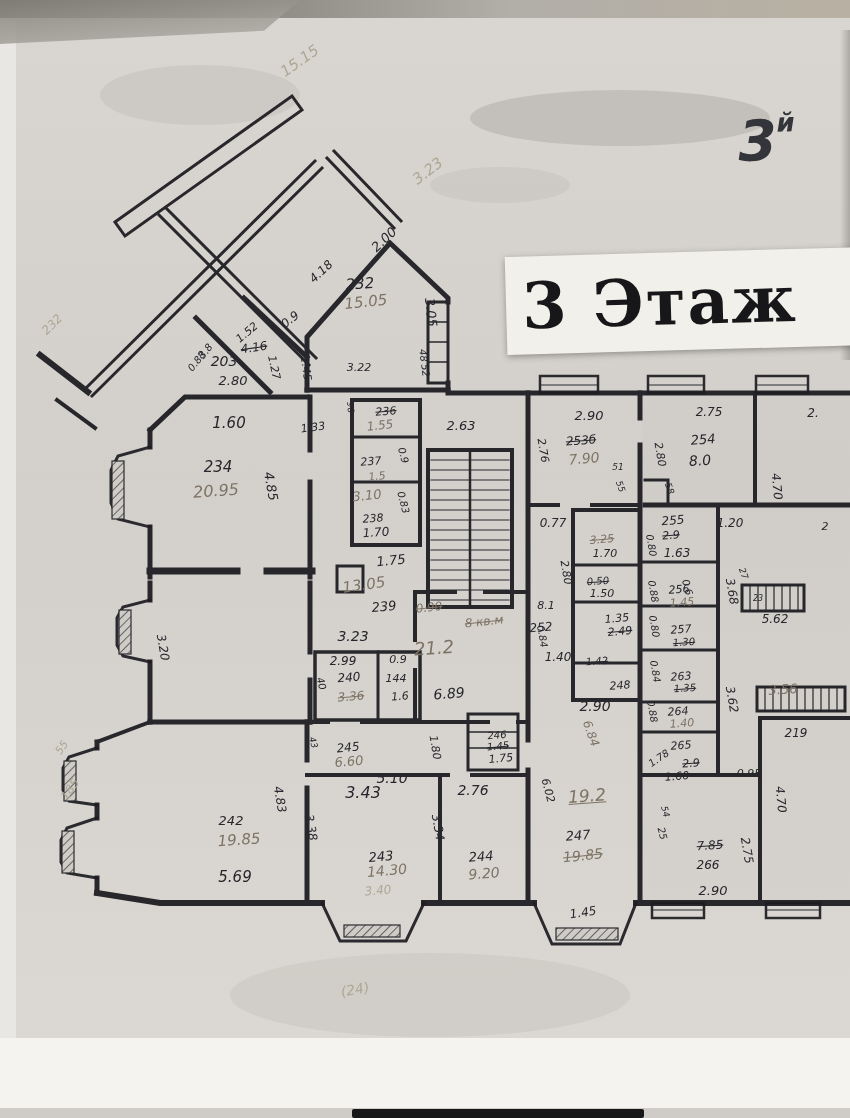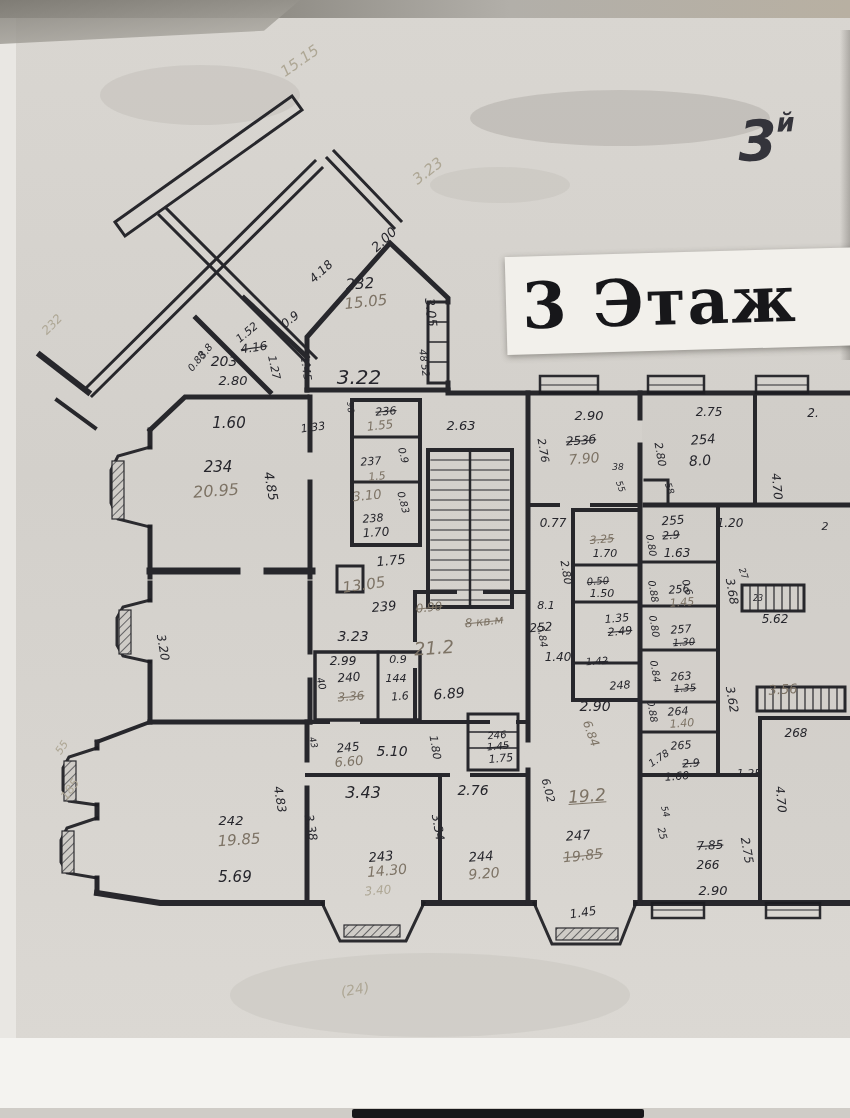--- a/index.html
+++ b/index.html
@@ -191,21 +191,21 @@
       <span class="lbl ink" style="left: 431px; top: 313px; font-size: 13px; transform: translate(-50%, -55%) rotate(84deg);">3.05</span>
       <span class="lbl ink" style="left: 290px; top: 320px; font-size: 12px; transform: translate(-50%, -55%) rotate(-38deg);">0.9</span>
       <span class="lbl ink" style="left: 247px; top: 333px; font-size: 11px; transform: translate(-50%, -55%) rotate(-40deg);">1.52</span>
       <span class="lbl ink strike" style="left: 254px; top: 348px; font-size: 12px; transform: translate(-50%, -55%) rotate(-8deg);">4.16</span>
       <span class="lbl ink" style="left: 224px; top: 362px; font-size: 14px; transform: translate(-50%, -55%) rotate(0deg);">203</span>
       <span class="lbl ink" style="left: 233px; top: 381px; font-size: 13px; transform: translate(-50%, -55%) rotate(0deg);">2.80</span>
       <span class="lbl ink" style="left: 274px; top: 368px; font-size: 11px; transform: translate(-50%, -55%) rotate(78deg);">1.27</span>
       <span class="lbl ink" style="left: 306px; top: 369px; font-size: 11px; transform: translate(-50%, -55%) rotate(82deg);">1.45</span>
       <span class="lbl ink" style="left: 206px; top: 352px; font-size: 10px; transform: translate(-50%, -55%) rotate(-52deg);">3.8</span>
       <span class="lbl ink" style="left: 197px; top: 362px; font-size: 10px; transform: translate(-50%, -55%) rotate(-52deg);">0.88</span>
-      <span class="lbl ink" style="left: 359px; top: 378px; font-size: 20px; transform: translate(-50%, -55%) rotate(0deg);">3.22</span>
+      <span class="lbl ink" style="left: 359px; top: 368px; font-size: 11px; transform: translate(-50%, -55%) rotate(0deg);">3.22</span>
       <span class="lbl ink" style="left: 423px; top: 356px; font-size: 10px; transform: translate(-50%, -55%) rotate(84deg);">48</span>
       <span class="lbl ink" style="left: 425px; top: 371px; font-size: 10px; transform: translate(-50%, -55%) rotate(84deg);">52</span>
       <span class="lbl ink" style="left: 229px; top: 424px; font-size: 15px; transform: translate(-50%, -55%) rotate(0deg);">1.60</span>
       <span class="lbl ink" style="left: 218px; top: 468px; font-size: 15px; transform: translate(-50%, -55%) rotate(0deg);">234</span>
       <span class="lbl pencil" style="left: 216px; top: 492px; font-size: 16px; transform: translate(-50%, -55%) rotate(-4deg);">20.95</span>
       <span class="lbl ink" style="left: 271px; top: 487px; font-size: 13px; transform: translate(-50%, -55%) rotate(80deg);">4.85</span>
       <span class="lbl ink" style="left: 313px; top: 428px; font-size: 11px; transform: translate(-50%, -55%) rotate(-8deg);">1.33</span>
       <span class="lbl ink" style="left: 350px; top: 408px; font-size: 9px; transform: translate(-50%, -55%) rotate(84deg);">90</span>
       <span class="lbl ink strike" style="left: 386px; top: 412px; font-size: 11px; transform: translate(-50%, -55%) rotate(-5deg);">236</span>
       <span class="lbl pencil" style="left: 380px; top: 426px; font-size: 12px; transform: translate(-50%, -55%) rotate(-6deg);">1.55</span>
@@ -227,21 +227,21 @@
       <span class="lbl ink" style="left: 343px; top: 662px; font-size: 12px; transform: translate(-50%, -55%) rotate(0deg);">2.99</span>
       <span class="lbl ink" style="left: 349px; top: 678px; font-size: 12px; transform: translate(-50%, -55%) rotate(-4deg);">240</span>
       <span class="lbl ink" style="left: 321px; top: 684px; font-size: 10px; transform: translate(-50%, -55%) rotate(75deg);">40</span>
       <span class="lbl pencil strike" style="left: 351px; top: 697px; font-size: 12px; transform: translate(-50%, -55%) rotate(-5deg);">3.36</span>
       <span class="lbl ink" style="left: 398px; top: 660px; font-size: 11px; transform: translate(-50%, -55%) rotate(0deg);">0.9</span>
       <span class="lbl ink" style="left: 396px; top: 679px; font-size: 11px; transform: translate(-50%, -55%) rotate(0deg);">144</span>
       <span class="lbl ink" style="left: 400px; top: 697px; font-size: 11px; transform: translate(-50%, -55%) rotate(-4deg);">1.6</span>
       <span class="lbl ink" style="left: 313px; top: 743px; font-size: 9px; transform: translate(-50%, -55%) rotate(75deg);">43</span>
       <span class="lbl ink" style="left: 348px; top: 748px; font-size: 12px; transform: translate(-50%, -55%) rotate(-5deg);">245</span>
       <span class="lbl pencil" style="left: 349px; top: 762px; font-size: 13px; transform: translate(-50%, -55%) rotate(-5deg);">6.60</span>
-      <span class="lbl ink" style="left: 392px; top: 752px; font-size: 14px; transform: translate(-50%, -55%) rotate(0deg);">5.10</span>
+      <span class="lbl ink" style="left: 392px; top: 779px; font-size: 14px; transform: translate(-50%, -55%) rotate(0deg);">5.10</span>
       <span class="lbl ink" style="left: 435px; top: 748px; font-size: 11px; transform: translate(-50%, -55%) rotate(80deg);">1.80</span>
       <span class="lbl ink" style="left: 497px; top: 736px; font-size: 10px; transform: translate(-50%, -55%) rotate(-5deg);">246</span>
       <span class="lbl ink strike" style="left: 498px; top: 747px; font-size: 10px; transform: translate(-50%, -55%) rotate(-5deg);">1.45</span>
       <span class="lbl ink" style="left: 501px; top: 759px; font-size: 11px; transform: translate(-50%, -55%) rotate(-5deg);">1.75</span>
       <span class="lbl ink" style="left: 363px; top: 794px; font-size: 16px; transform: translate(-50%, -55%) rotate(0deg);">3.43</span>
       <span class="lbl ink" style="left: 311px; top: 828px; font-size: 12px; transform: translate(-50%, -55%) rotate(80deg);">3.38</span>
       <span class="lbl ink" style="left: 381px; top: 857px; font-size: 13px; transform: translate(-50%, -55%) rotate(-5deg);">243</span>
       <span class="lbl pencil" style="left: 387px; top: 871px; font-size: 14px; transform: translate(-50%, -55%) rotate(-5deg);">14.30</span>
       <span class="lbl faint" style="left: 378px; top: 891px; font-size: 12px; transform: translate(-50%, -55%) rotate(-5deg);">3.40</span>
       <span class="lbl ink" style="left: 473px; top: 791px; font-size: 14px; transform: translate(-50%, -55%) rotate(0deg);">2.76</span>
@@ -253,21 +253,21 @@
       <span class="lbl ink" style="left: 235px; top: 878px; font-size: 15px; transform: translate(-50%, -55%) rotate(0deg);">5.69</span>
       <span class="lbl ink" style="left: 280px; top: 800px; font-size: 12px; transform: translate(-50%, -55%) rotate(80deg);">4.83</span>
       <span class="lbl faint" style="left: 70px; top: 790px; font-size: 12px; transform: translate(-50%, -55%) rotate(-55deg);">185</span>
       <span class="lbl faint" style="left: 62px; top: 748px; font-size: 11px; transform: translate(-50%, -55%) rotate(-55deg);">55</span>
       <span class="lbl ink" style="left: 163px; top: 648px; font-size: 12px; transform: translate(-50%, -55%) rotate(80deg);">3.20</span>
       <span class="lbl ink" style="left: 461px; top: 426px; font-size: 13px; transform: translate(-50%, -55%) rotate(0deg);">2.63</span>
       <span class="lbl ink" style="left: 589px; top: 416px; font-size: 13px; transform: translate(-50%, -55%) rotate(0deg);">2.90</span>
       <span class="lbl ink strike" style="left: 581px; top: 441px; font-size: 12px; transform: translate(-50%, -55%) rotate(-4deg);">253б</span>
       <span class="lbl pencil" style="left: 584px; top: 459px; font-size: 14px; transform: translate(-50%, -55%) rotate(-5deg);">7.90</span>
       <span class="lbl ink" style="left: 543px; top: 451px; font-size: 11px; transform: translate(-50%, -55%) rotate(80deg);">2.76</span>
-      <span class="lbl ink" style="left: 618px; top: 468px; font-size: 9px; transform: translate(-50%, -55%) rotate(0deg);">38</span>
+      <span class="lbl ink" style="left: 618px; top: 468px; font-size: 9px; transform: translate(-50%, -55%) rotate(0deg);">51</span>
       <span class="lbl ink" style="left: 620px; top: 487px; font-size: 9px; transform: translate(-50%, -55%) rotate(70deg);">55</span>
       <span class="lbl ink" style="left: 553px; top: 524px; font-size: 12px; transform: translate(-50%, -55%) rotate(0deg);">0.77</span>
       <span class="lbl ink" style="left: 566px; top: 573px; font-size: 11px; transform: translate(-50%, -55%) rotate(80deg);">2.80</span>
       <span class="lbl pencil strike" style="left: 602px; top: 540px; font-size: 11px; transform: translate(-50%, -55%) rotate(-5deg);">3.25</span>
       <span class="lbl ink" style="left: 605px; top: 554px; font-size: 11px; transform: translate(-50%, -55%) rotate(0deg);">1.70</span>
       <span class="lbl ink strike" style="left: 598px; top: 582px; font-size: 10px; transform: translate(-50%, -55%) rotate(-4deg);">0.50</span>
       <span class="lbl ink" style="left: 602px; top: 594px; font-size: 11px; transform: translate(-50%, -55%) rotate(0deg);">1.50</span>
       <span class="lbl ink" style="left: 617px; top: 619px; font-size: 11px; transform: translate(-50%, -55%) rotate(-5deg);">1.35</span>
       <span class="lbl ink strike" style="left: 620px; top: 632px; font-size: 11px; transform: translate(-50%, -55%) rotate(-5deg);">2.49</span>
       <span class="lbl ink" style="left: 542px; top: 637px; font-size: 10px; transform: translate(-50%, -55%) rotate(80deg);">0.84</span>
@@ -298,22 +298,22 @@
       <span class="lbl ink" style="left: 659px; top: 759px; font-size: 10px; transform: translate(-50%, -55%) rotate(-35deg);">1.78</span>
       <span class="lbl ink strike" style="left: 691px; top: 764px; font-size: 11px; transform: translate(-50%, -55%) rotate(-4deg);">2.9</span>
       <span class="lbl ink" style="left: 677px; top: 777px; font-size: 11px; transform: translate(-50%, -55%) rotate(-4deg);">1.60</span>
       <span class="lbl ink" style="left: 732px; top: 592px; font-size: 12px; transform: translate(-50%, -55%) rotate(80deg);">3.68</span>
       <span class="lbl ink" style="left: 743px; top: 574px; font-size: 9px; transform: translate(-50%, -55%) rotate(70deg);">27</span>
       <span class="lbl ink" style="left: 687px; top: 588px; font-size: 10px; transform: translate(-50%, -55%) rotate(75deg);">0.6</span>
       <span class="lbl ink" style="left: 758px; top: 599px; font-size: 8px; transform: translate(-50%, -55%) rotate(0deg);">23</span>
       <span class="lbl ink" style="left: 775px; top: 620px; font-size: 12px; transform: translate(-50%, -55%) rotate(0deg);">5.62</span>
       <span class="lbl ink" style="left: 732px; top: 700px; font-size: 12px; transform: translate(-50%, -55%) rotate(80deg);">3.62</span>
       <span class="lbl pencil" style="left: 783px; top: 690px; font-size: 13px; transform: translate(-50%, -55%) rotate(-4deg);">3.56</span>
-      <span class="lbl ink" style="left: 796px; top: 734px; font-size: 12px; transform: translate(-50%, -55%) rotate(0deg);">268</span>
-      <span class="lbl ink" style="left: 749px; top: 774px; font-size: 11px; transform: translate(-50%, -55%) rotate(0deg);">1.25</span>
+      <span class="lbl ink" style="left: 796px; top: 734px; font-size: 12px; transform: translate(-50%, -55%) rotate(0deg);">219</span>
+      <span class="lbl ink" style="left: 749px; top: 774px; font-size: 11px; transform: translate(-50%, -55%) rotate(0deg);">0.95</span>
       <span class="lbl ink" style="left: 781px; top: 800px; font-size: 12px; transform: translate(-50%, -55%) rotate(85deg);">4.70</span>
       <span class="lbl ink" style="left: 709px; top: 413px; font-size: 12px; transform: translate(-50%, -55%) rotate(0deg);">2.75</span>
       <span class="lbl ink" style="left: 703px; top: 440px; font-size: 13px; transform: translate(-50%, -55%) rotate(-4deg);">254</span>
       <span class="lbl ink" style="left: 700px; top: 461px; font-size: 14px; transform: translate(-50%, -55%) rotate(-4deg);">8.0</span>
       <span class="lbl ink" style="left: 660px; top: 455px; font-size: 11px; transform: translate(-50%, -55%) rotate(80deg);">2.80</span>
       <span class="lbl ink" style="left: 669px; top: 489px; font-size: 9px; transform: translate(-50%, -55%) rotate(70deg);">58</span>
       <span class="lbl ink" style="left: 730px; top: 524px; font-size: 12px; transform: translate(-50%, -55%) rotate(0deg);">1.20</span>
       <span class="lbl ink" style="left: 777px; top: 487px; font-size: 12px; transform: translate(-50%, -55%) rotate(85deg);">4.70</span>
       <span class="lbl ink" style="left: 813px; top: 414px; font-size: 12px; transform: translate(-50%, -55%) rotate(0deg);">2.</span>
       <span class="lbl ink" style="left: 825px; top: 527px; font-size: 11px; transform: translate(-50%, -55%) rotate(0deg);">2</span>

